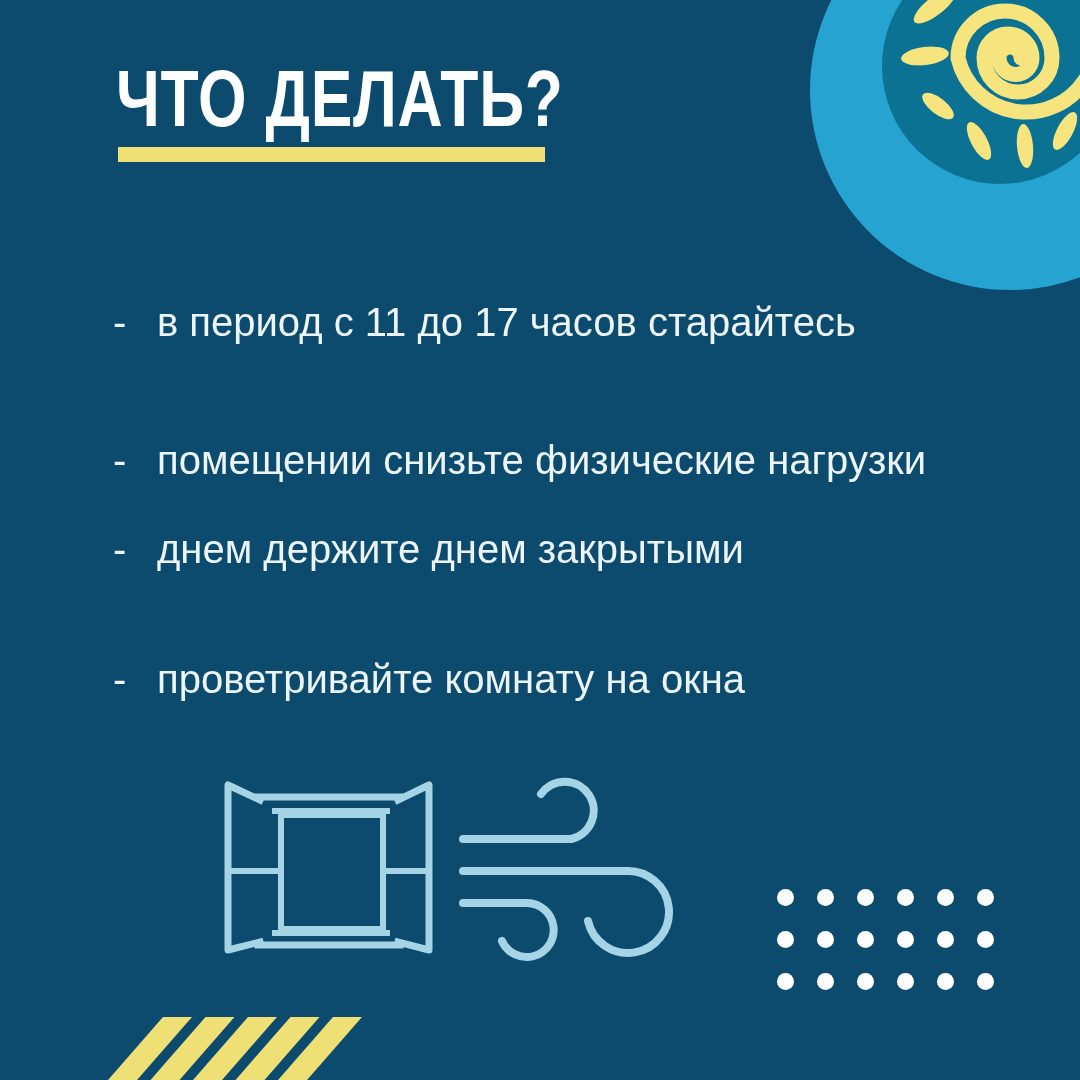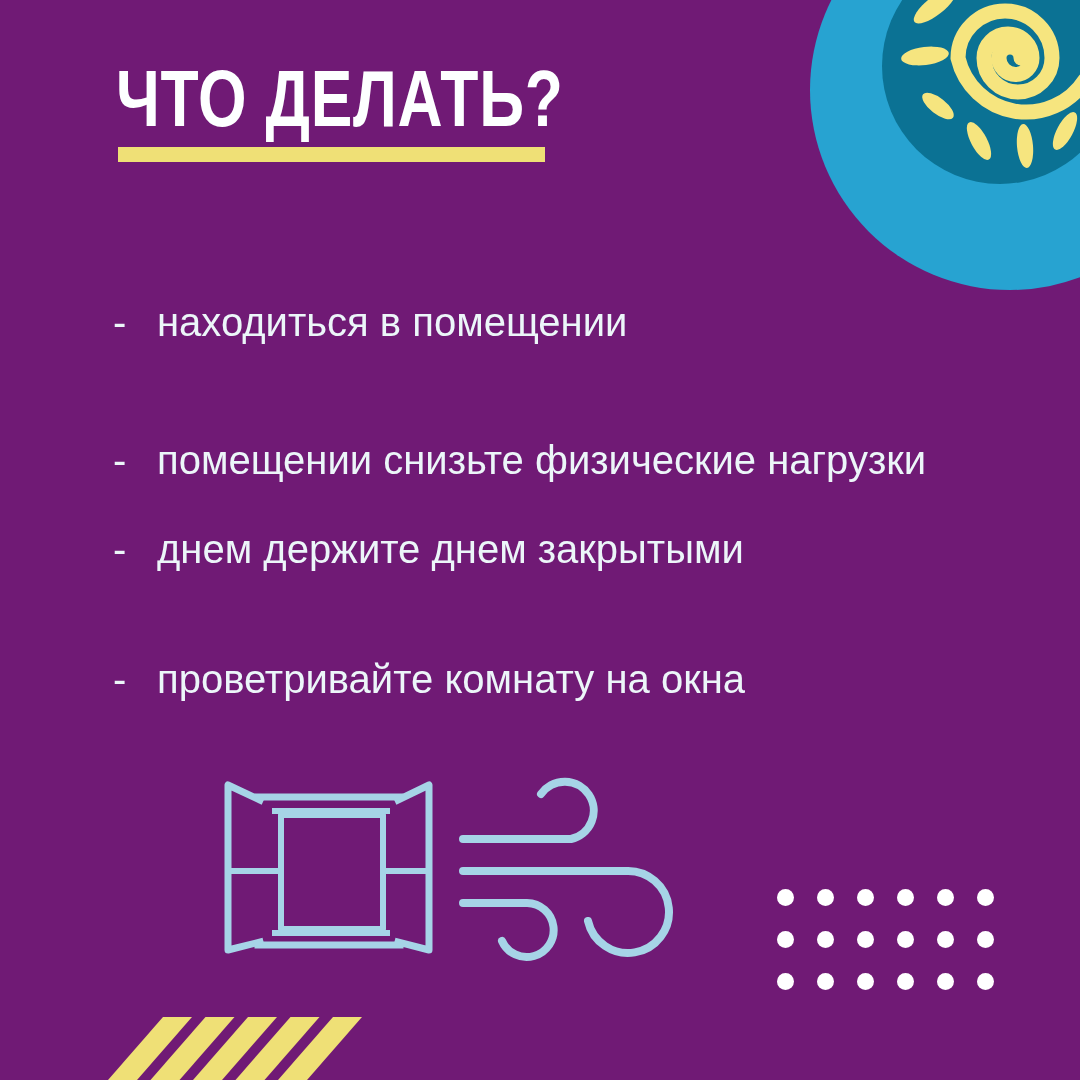--- a/index.html
+++ b/index.html
@@ -1,18 +1,18 @@
 <!DOCTYPE html>
 <html><head>
 <meta charset="utf-8">
 <style>
   html,body{margin:0;padding:0;background:#0f81a8;}
   .card{
     position:relative;width:1080px;height:1080px;overflow:hidden;
-    background:#701a75;font-family:"Liberation Sans","DejaVu Sans",sans-serif;
+    background:#0c4a6e;font-family:"Liberation Sans","DejaVu Sans",sans-serif;
   }
   
   .circle-light{position:absolute;left:810px;top:-110px;width:400px;height:400px;
     border-radius:50%;background:#27a3d1;}
   .circle-dark{position:absolute;left:882px;top:-52px;width:236px;height:236px;
     border-radius:50%;background:#0b7294;}
   .sun-svg{position:absolute;right:0;top:0;width:300px;height:230px;}
   
   .title{
     position:absolute;left:116px;top:59px;font-size:80px;line-height:1;
@@ -59,21 +59,21 @@
              A 47 47 0 1 0 958 58
              A 70 70 0 0 0 1085 80" fill="none" stroke="#f6e57f" stroke-width="15" stroke-linecap="round"></path>
   </svg>
 
   <div class="title">ЧТО ДЕЛАТЬ?</div>
   <div class="title-underline"></div>
 
   <div class="bullet b1">
     <span class="marker">-</span>
     <span class="lines">
-      <div>находиться в помещении</div>
+      <div>в период с 11 до 17 часов старайтесь</div>
     </span>
   </div>
   <div class="bullet b2">
     <span class="marker">-</span>
     <span class="lines">
       <div>помещении снизьте физические нагрузки</div>
 
     </span>
   </div>
   <div class="bullet b3">

